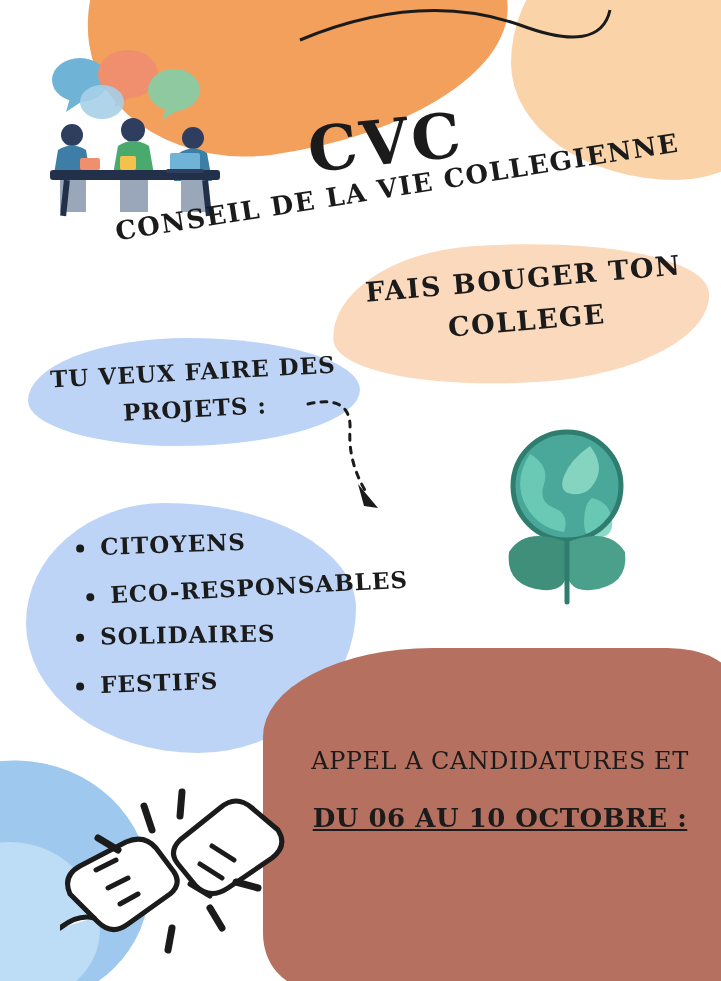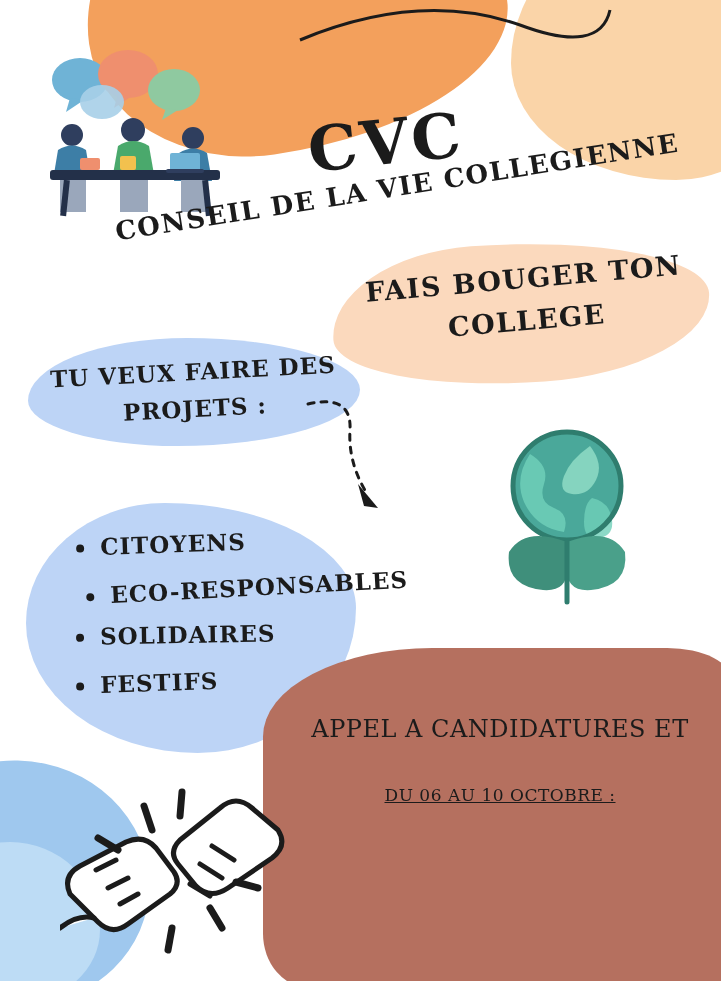--- a/index.html
+++ b/index.html
@@ -233,36 +233,36 @@
     position: absolute;
     top: 742px;
     left: 60px;
     width: 230px;
     height: 220px;
   }
 
   
   .call-block {
     position: absolute;
-    top: 712px;
+    top: 744px;
     left: 300px;
     width: 400px;
     text-align: center;
     font-family: "DejaVu Serif", serif;
     color: #1b1b1b;
   }
   .call-line {
     font-size: 24px;
     letter-spacing: 0.5px;
     line-height: 1.45;
   }
   .call-date {
-    margin-top: 38px;
-    font-size: 17px;
-    font-weight: normal;
+    margin-top: 24px;
+    font-size: 26px;
+    font-weight: bold;
     text-decoration: underline;
     letter-spacing: 0.5px;
   }
 </style>
 </head>
 <body>
 
 <div id="poster">
 
   <div class="blob blob-orange-top"></div>

